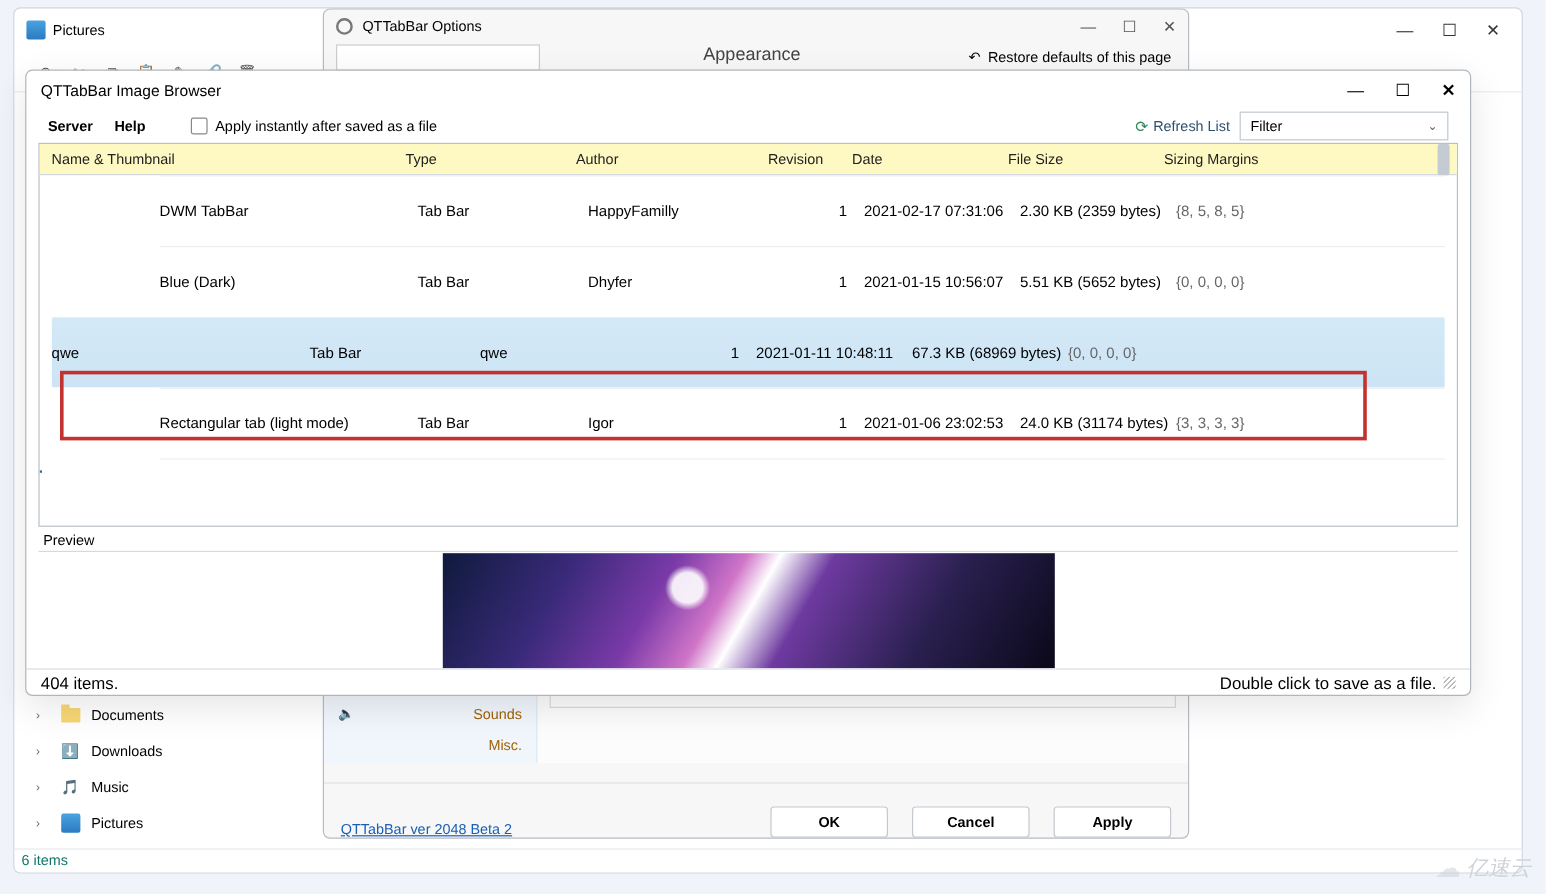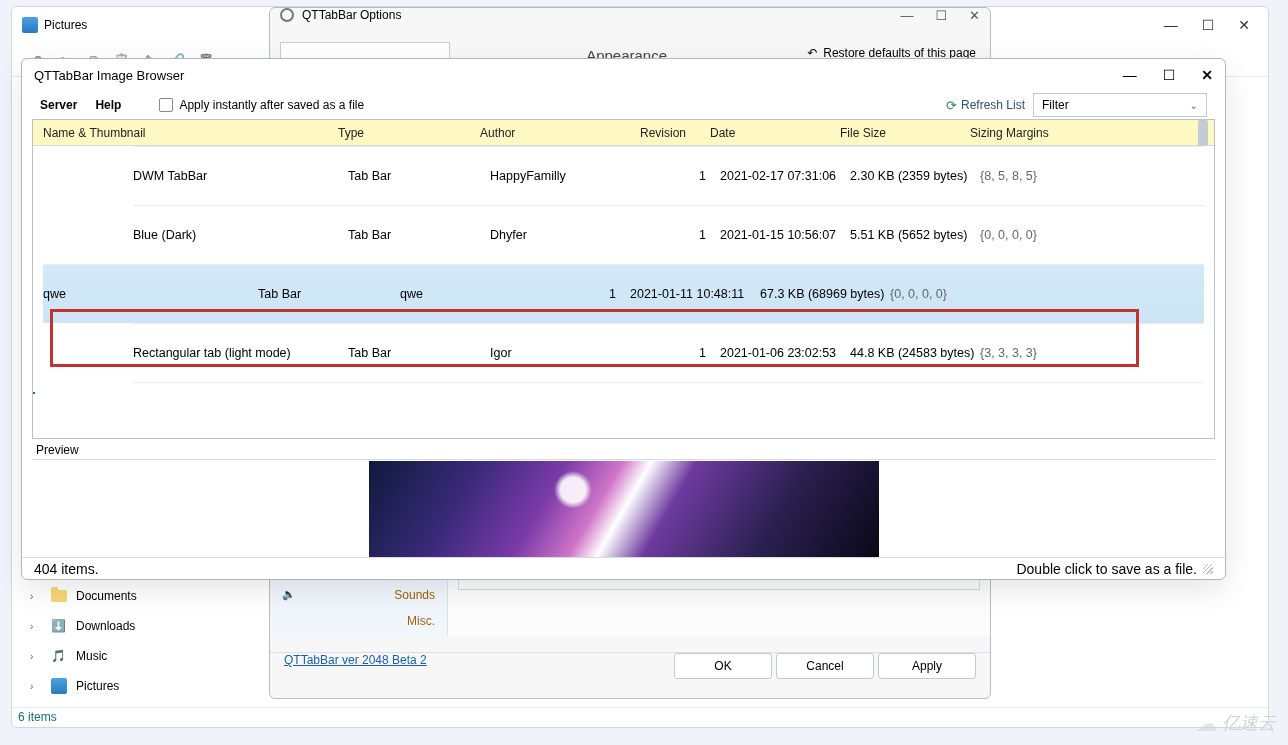--- a/index.html
+++ b/index.html
@@ -66,54 +66,54 @@
   .options-window {
     position: absolute;
     left: 269px; top: 7px;
     width: 722px; height: 692px;
     background: #f7f7f7;
     border: 1px solid #b7bcc3;
     border-radius: 6px;
     display:flex; flex-direction:column;
   }
   .options-titlebar {
-    height: 30px; display:flex; gap:8px; padding:0 10px;
+    height: 30px; display:flex; align-items:center; gap:8px; padding:0 10px;
   }
   .options-titlebar .win-controls { margin-left:auto; display:flex; gap:22px;}
   .options-titlebar .win-controls span { color:#555; font-size:13px; cursor:pointer;}
   .options-toolbar {
-    height: 28px; display:flex; align-items:flex-end; padding:0 10px; gap:10px;
+    height: 28px; display:flex; align-items:flex-start; padding:0 10px; gap:10px;
   }
   .options-search { width:170px; height:22px; border:1px solid #ccc; background:#fff; padding:0 6px;}
   .options-body { flex:1; display:flex; }
   .options-left {
     width: 178px; background: #f0f6fc; border-right:1px solid #d9e4ee;
     display:flex; flex-direction:column; padding-top:520px;
   }
   .options-left-item {
     height: 26px; padding: 4px 12px 4px 32px; text-align:right; color:#a16207;
     position:relative;
   }
   .options-left-item.sounds::before {
     content:"🔈"; position:absolute; left:12px; top:4px; font-size:11px; color:#666;
   }
   .options-right {
     flex:1; background:#fcfcfc; padding: 0 10px;
     display:flex; flex-direction:column;
   }
   .options-restore { margin-left:auto; display:flex; gap:6px; align-items:center; padding:4px; font-size:12px;}
   .options-footer {
-    height: 48px; display:flex; align-items:flex-start; padding:0 14px; gap:4px;
+    height: 48px; display:flex; align-items:flex-end; padding:0 14px; gap:20px;
     border-top:1px solid #dcdfe3;
     margin-top:16px;
   }
   .version-link { color:#1a5fb4; text-decoration:underline; cursor:pointer;}
   .btn {
     min-width: 98px; height:26px; background:#fff; border:1px solid #c3c9cf;
-    border-radius:3px; cursor:pointer; font-size:12px;
+    border-radius:3px; cursor:pointer; font-size:12px;font-weight:bold;
   }
   .options-panel-border {
     border:1px solid #d6dbe0; height:520px; margin-top:6px;
   }
 
   
   .browser-modal {
     position: absolute;
     left: 21px; top: 58px;
     width: 1205px; height: 522px;
@@ -422,21 +422,21 @@
             <div></div>
             <div></div>
             <div></div>
           </div>
         <div class="row">
           <span class="c-name">Rectangular tab (light mode)</span>
           <span class="c-type">Tab Bar</span>
           <span class="c-auth">Igor</span>
           <span class="c-rev">1</span>
           <span class="c-date">2021-01-06 23:02:53</span>
-          <span class="c-size">44.8 KB (24583 bytes)</span>
+          <span class="c-size">24.0 KB (31174 bytes)</span>
           <span class="c-marg">{3, 3, 3, 3}</span>
         </div>
       </div>
 
       <div class="row-wrap">
         <div class="thumb thumb-dark" style="top:248px; position:absolute; height:14px;"></div>
         <div class="row partial"></div>
       </div>
 
       <div class="selected-highlight"></div>

